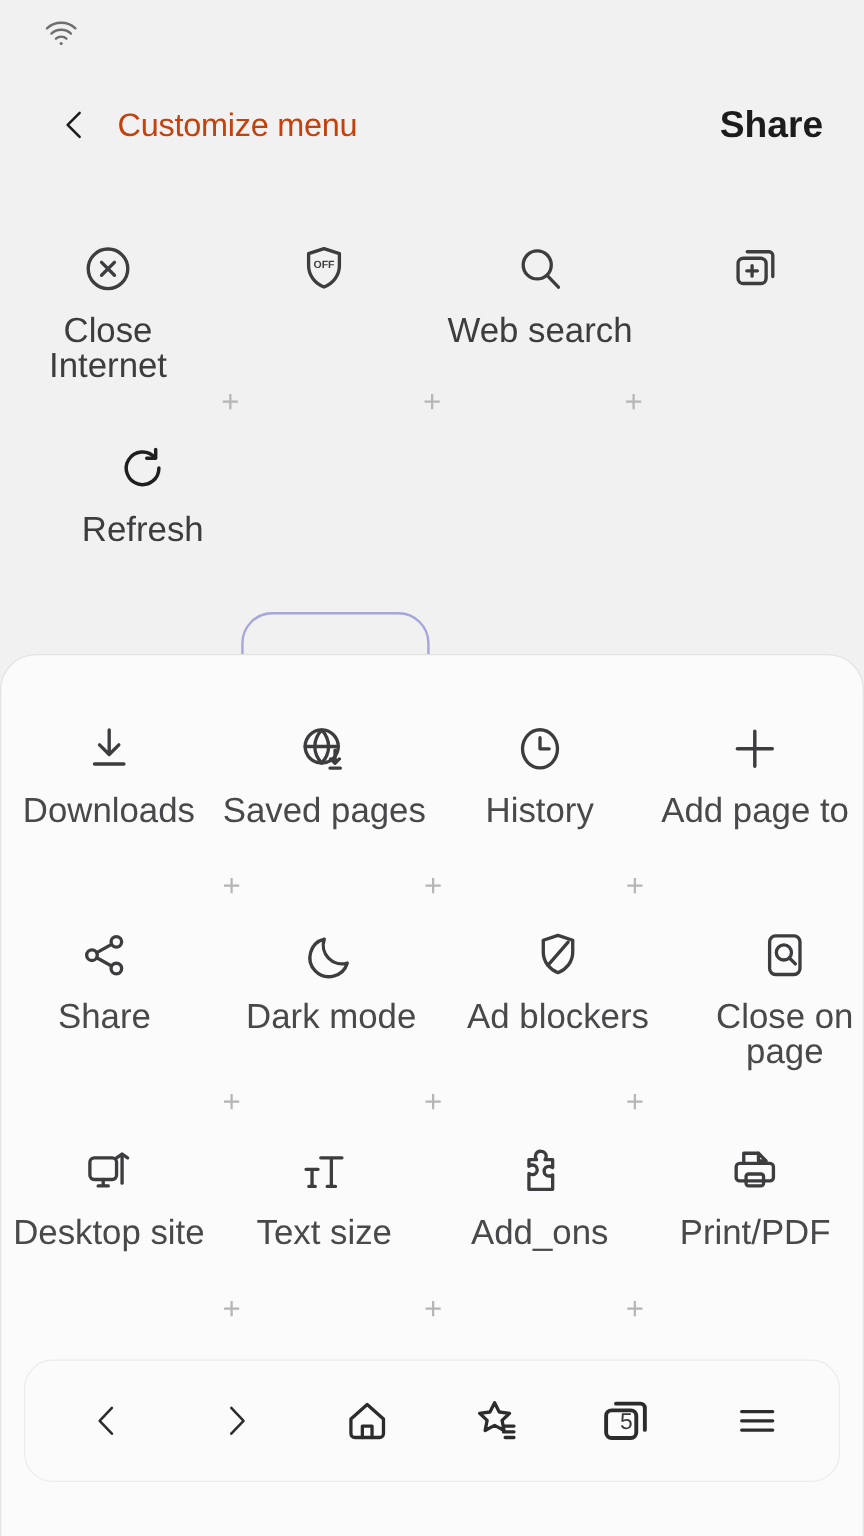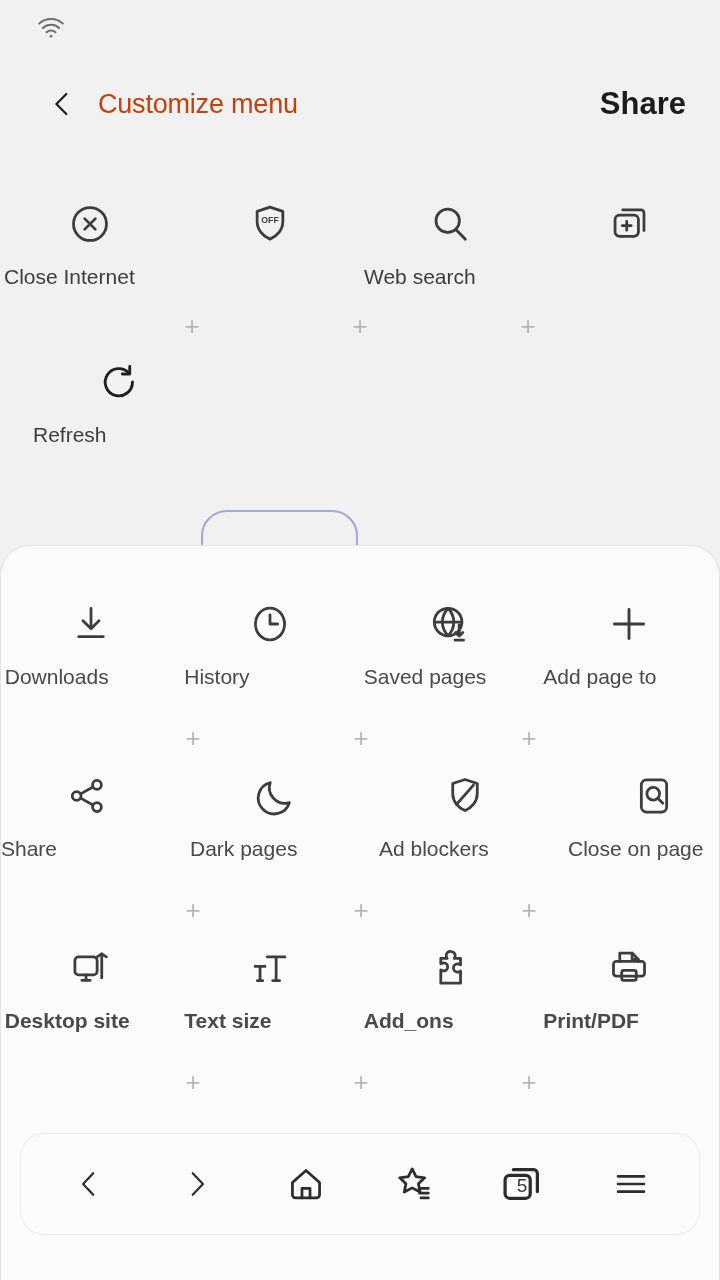--- a/index.html
+++ b/index.html
@@ -37,21 +37,21 @@
   .grid-row {
     display: flex; position: relative;
   }
   .cell {
     width: 180px; display: flex; flex-direction: column;
     align-items: center; justify-content: flex-start;
     padding-top: 6px; min-height: 118px;
   }
   .cell .ic { height: 48px; display: flex; align-items: center; justify-content: center; margin-bottom: 14px; }
   .cell .lbl {
-    font-size: 21px; color: #49494b; text-align: left; line-height: 29px; width: 172px;
+    font-size: 29px; color: #49494b; text-align: center; line-height: 29px; width: 172px;
   }
   .upper-area .cell .lbl { color: #3d3d3f; }
 
   
   .plus-row { position: relative; height: 0; }
   .plus {
     position: absolute; color: #b6b6b6; font-size: 26px; line-height: 1;
     transform: translate(-50%, -50%); font-family: "Liberation Sans", sans-serif;
     user-select: none;
   }
@@ -206,41 +206,41 @@
             <path d="M12 3.8v10.4M7.8 10.3 12 14.5l4.2-4.2"></path>
             <path d="M5.6 18.6h12.8"></path>
           </svg>
         </span>
         <span class="lbl">Downloads</span>
       </div>
 
       <div class="cell">
         <span class="ic">
           <svg width="46" height="46" viewBox="0 0 24 24" fill="none" stroke="#3d3d3f" stroke-width="1.45" stroke-linecap="round" stroke-linejoin="round">
-            <ellipse cx="12" cy="12" rx="7.6" ry="8.3"></ellipse>
-            <path d="M12 7.2V12h4"></path>
-          </svg>
-        </span>
-        <span class="lbl">History</span>
-      </div>
-
-      <div class="cell">
-        <span class="ic">
-          <svg width="46" height="46" viewBox="0 0 24 24" fill="none" stroke="#3d3d3f" stroke-width="1.45" stroke-linecap="round" stroke-linejoin="round">
             <circle cx="11" cy="11" r="7.2"></circle>
             <path d="M3.8 11h14.4M11 3.8c2 2.2 3 4.7 3 7.2s-1 5-3 7.2c-2-2.2-3-4.7-3-7.2s1-5 3-7.2z"></path>
             <path d="M16.8 12.6v5.6M14.9 16.4l1.9 1.9 1.9-1.9"></path>
             <path d="M14.6 20.4h4.5"></path>
           </svg>
         </span>
         <span class="lbl">Saved pages</span>
       </div>
 
       <div class="cell">
         <span class="ic">
+          <svg width="46" height="46" viewBox="0 0 24 24" fill="none" stroke="#3d3d3f" stroke-width="1.45" stroke-linecap="round" stroke-linejoin="round">
+            <ellipse cx="12" cy="12" rx="7.6" ry="8.3"></ellipse>
+            <path d="M12 7.2V12h4"></path>
+          </svg>
+        </span>
+        <span class="lbl">History</span>
+      </div>
+
+      <div class="cell">
+        <span class="ic">
           <svg width="46" height="46" viewBox="0 0 24 24" fill="none" stroke="#3d3d3f" stroke-width="1.5" stroke-linecap="round">
             <path d="M12 4.4v15.2M4.4 12h15.2"></path>
           </svg>
         </span>
         <span class="lbl">Add page to</span>
       </div>
     </div>
 
     <div class="plus-row">
       <span class="plus" style="left:192px; top:26px;">+</span>
@@ -260,21 +260,21 @@
         </span>
         <span class="lbl">Share</span>
       </div>
 
       <div class="cell">
         <span class="ic">
           <svg width="46" height="46" viewBox="0 0 24 24" fill="none" stroke="#3d3d3f" stroke-width="1.45" stroke-linecap="round" stroke-linejoin="round">
             <path d="M19 15.4A8.1 8.1 0 0 1 9 5a8.3 8.3 0 1 0 10 10.4z"></path>
           </svg>
         </span>
-        <span class="lbl">Dark pages</span>
+        <span class="lbl">Dark mode</span>
       </div>
 
       <div class="cell">
         <span class="ic">
           <svg width="46" height="46" viewBox="0 0 24 24" fill="none" stroke="#3d3d3f" stroke-width="1.45" stroke-linejoin="round" stroke-linecap="round">
             <path d="M12 3.4 5.6 5.5v5.2c0 4.1 2.7 7.4 6.4 8.9 3.7-1.5 6.4-4.8 6.4-8.9V5.5L12 3.4z"></path>
             <path d="M7.6 16.4 16.4 6.3"></path>
           </svg>
         </span>
         <span class="lbl">Ad blockers</span>
@@ -291,21 +291,21 @@
         <span class="lbl">Close on page</span>
       </div>
     </div>
 
     <div class="plus-row">
       <span class="plus" style="left:192px; top:26px;">+</span>
       <span class="plus" style="left:360px; top:26px;">+</span>
       <span class="plus" style="left:528px; top:26px;">+</span>
     </div>
 
-    <div class="grid-row" style="margin-top:54px;font-weight:bold;">
+    <div class="grid-row" style="margin-top:54px;">
       <div class="cell">
         <span class="ic">
           <svg width="46" height="46" viewBox="0 0 24 24" fill="none" stroke="#3d3d3f" stroke-width="1.45" stroke-linecap="round" stroke-linejoin="round">
             <rect x="3.6" y="6.2" width="11.6" height="9.4" rx="1.9"></rect>
             <path d="M7.2 18.4h4.4M9.4 15.6v2.8"></path>
             <path d="M17.6 4.6v12.6"></path>
             <path d="M15.2 6.2 17.6 4.6l2.4 1.6"></path>
           </svg>
         </span>
         <span class="lbl">Desktop site</span>

